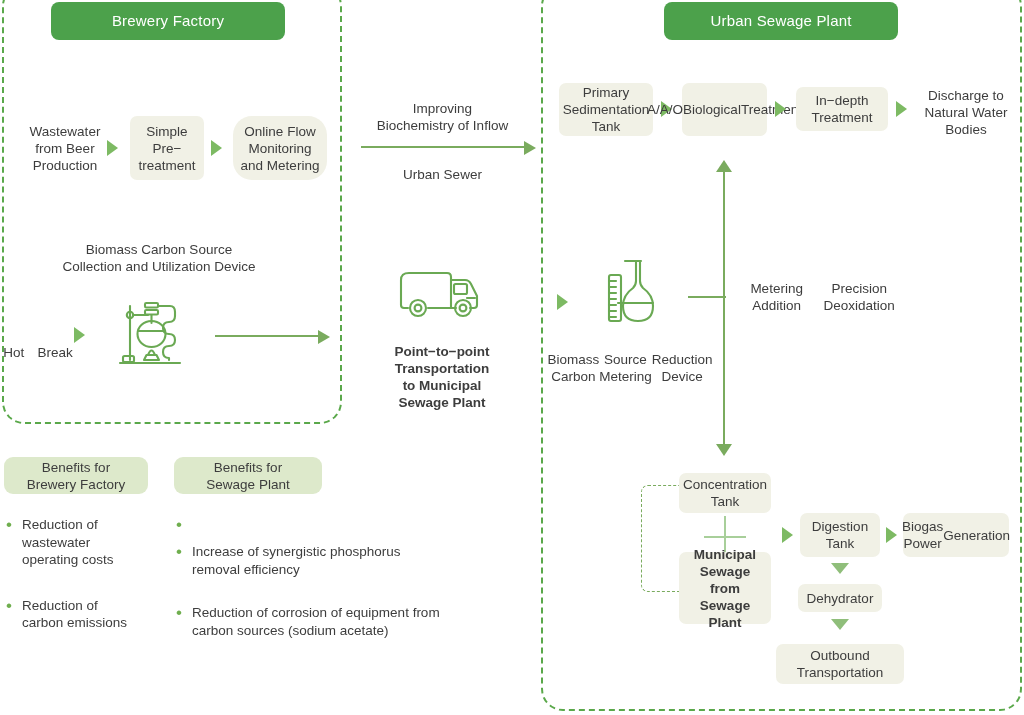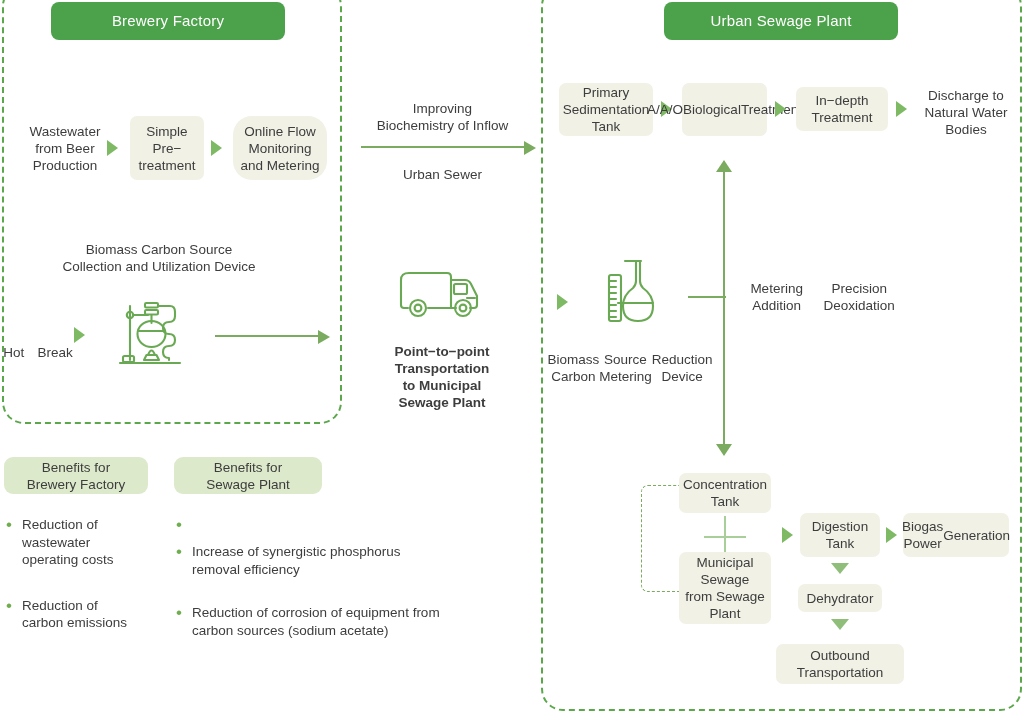--- a/index.html
+++ b/index.html
@@ -299,21 +299,21 @@
   <div class="bracket" style="left:641px; top:485px; width:40px; height:107px;"></div>
 
   <div class="node" style="left:679px; top:473px; width:92px; height:40px; flex-direction:column;">
     <span>Concentration</span>
     <span>Tank</span>
   </div>
 
   <div class="plus-h" style="left:704px; top:536px; width:42px;"></div>
   <div class="plus-v" style="left:724px; top:516px; height:42px;"></div>
 
-  <div class="node" style="left:679px; top:552px; width:92px; height:72px; flex-direction:column;">
+  <div class="node" style="left:679px; top:552px; width:92px; height:72px; flex-direction:column;font-weight:bold;">
     <span>Municipal</span>
     <span>Sewage</span>
     <span>from Sewage</span>
     <span>Plant</span>
   </div>
 
   <div class="tri" style="left:782px; top:527px;"></div>
 
   <div class="node" style="left:800px; top:513px; width:80px; height:44px; flex-direction:column;">
     <span>Digestion</span>

